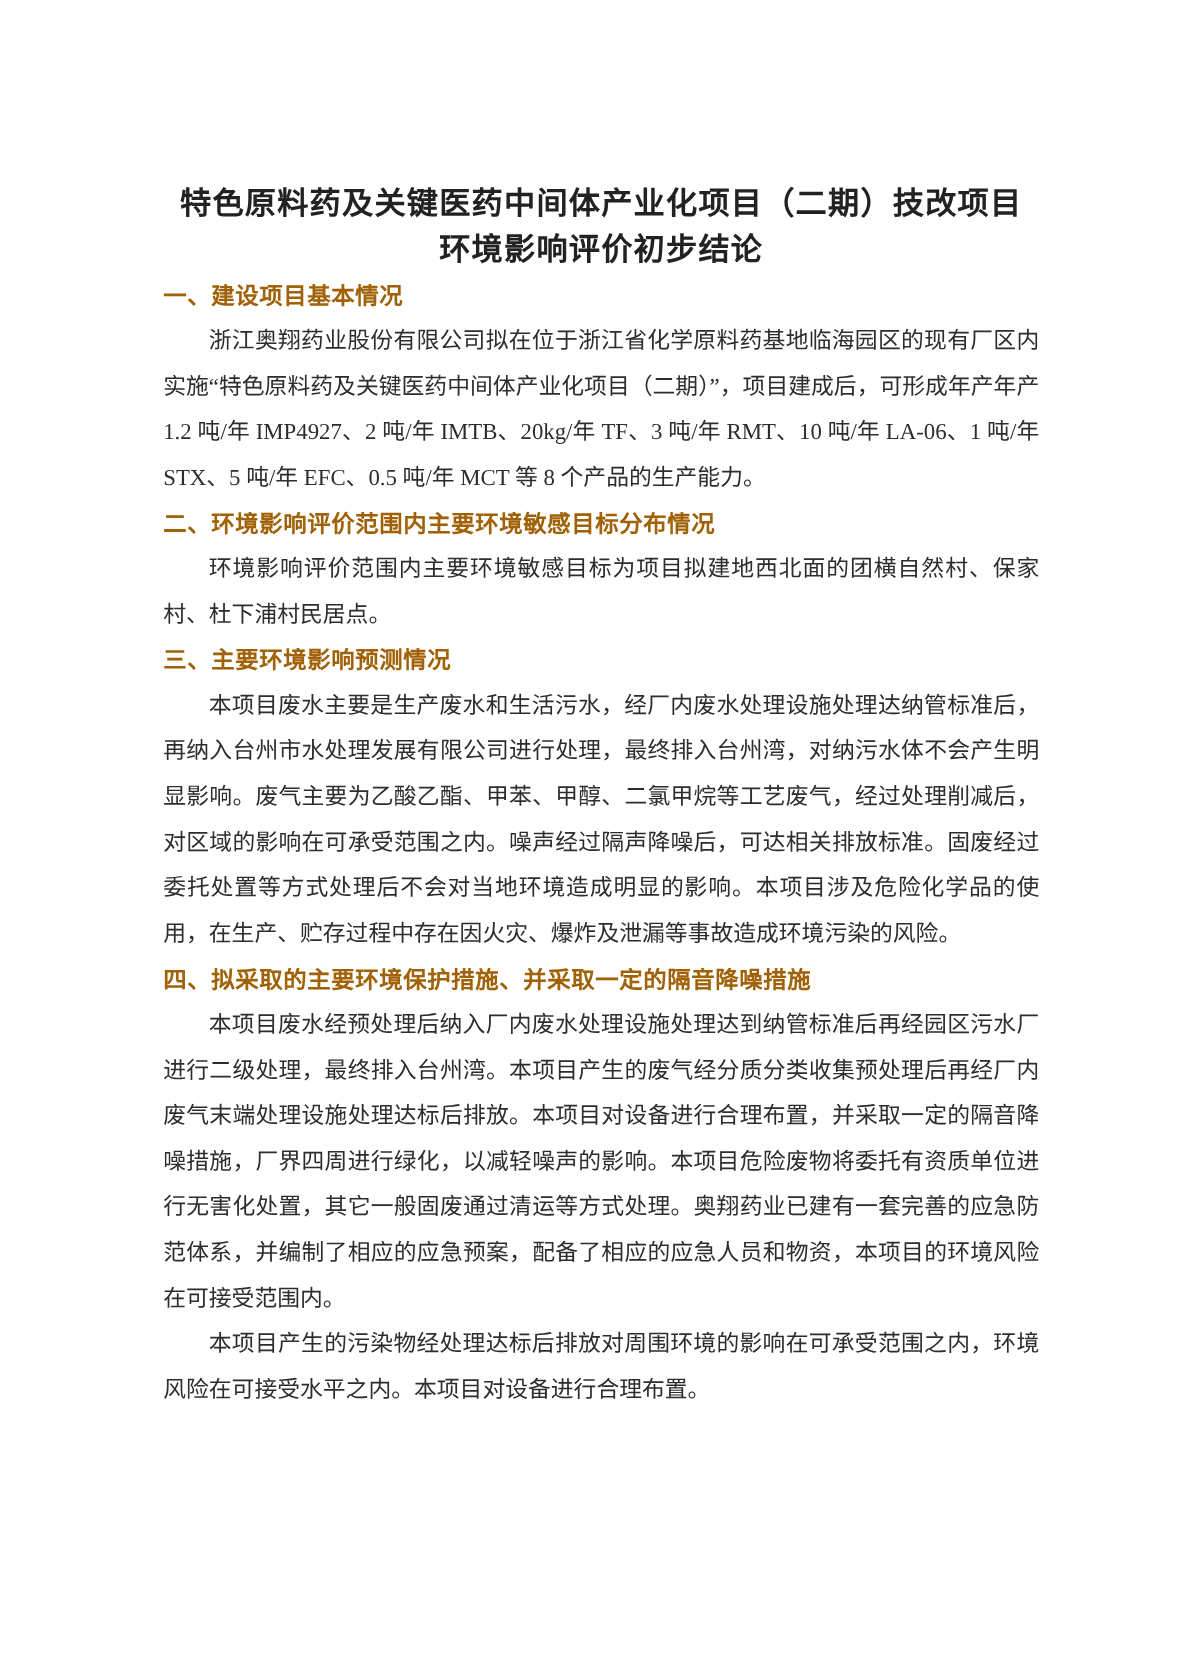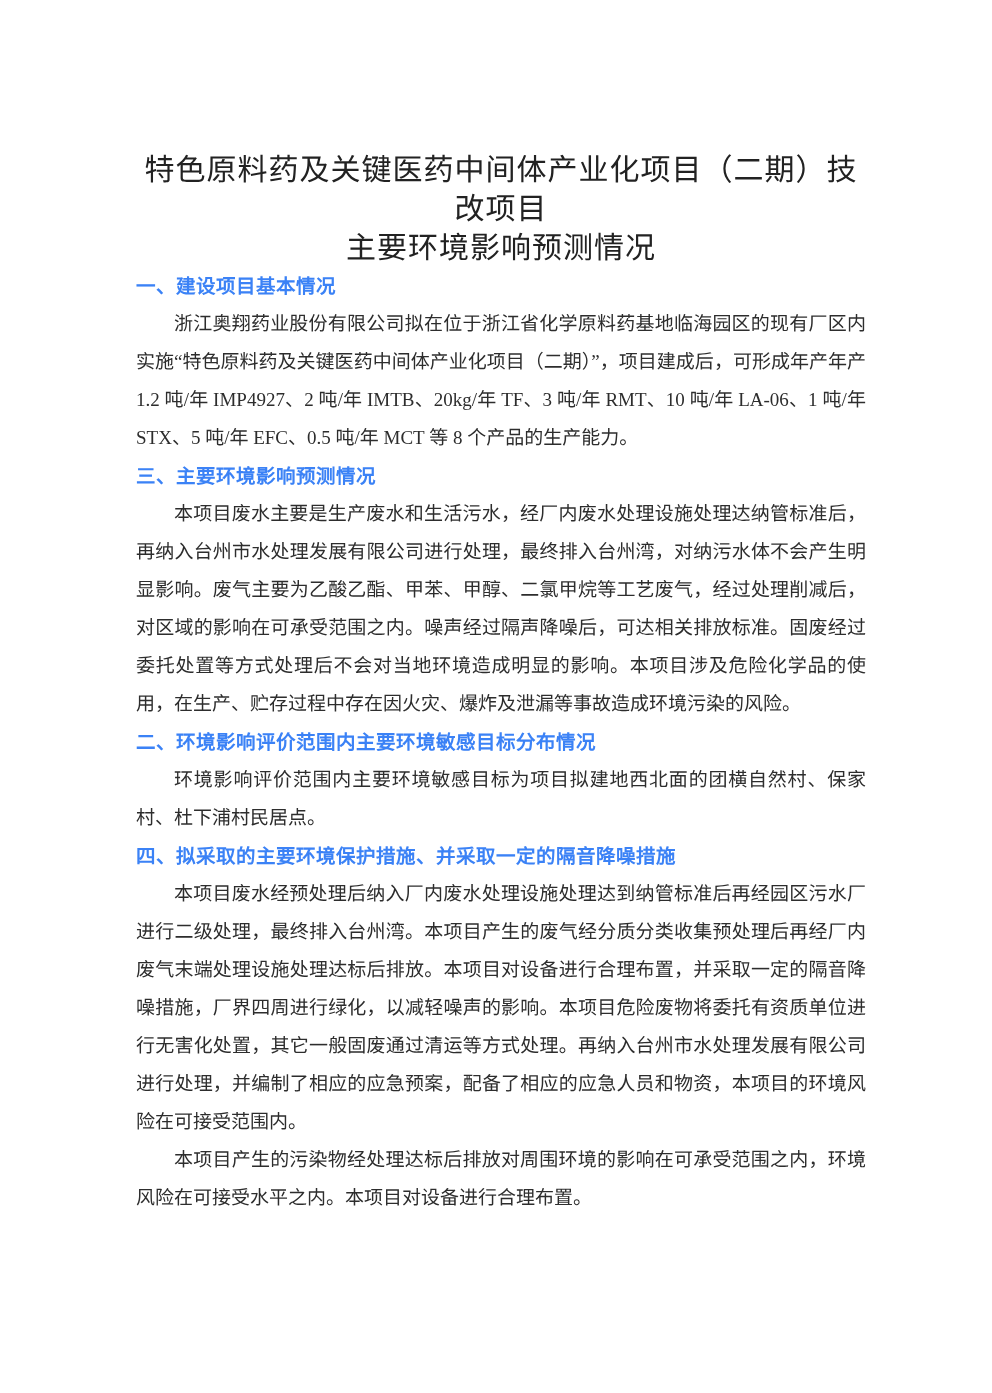--- a/index.html
+++ b/index.html
@@ -17,78 +17,78 @@
     width: 992px;
     height: 1393px;
     background: #ffffff;
     padding: 150px 126px 40px 136px;
     font-family: "Liberation Serif", "DejaVu Serif", serif;
     color: #2d2d2d;
   }
   .doc-title {
     margin: 0;
     text-align: center;
-    font-size: 30px;
+    font-size: 26px;
     line-height: 39px;
-    font-weight: 400;
+    font-weight: 700;
     letter-spacing: 1px;
     color: #222222;
   }
   .doc-title .title-line {
     display: block;
   }
   section {
     margin: 0;
   }
   .sec-heading {
     margin: 0;
     font-family: "Liberation Sans", "DejaVu Sans", sans-serif;
     font-size: 19.5px;
     line-height: 38px;
     font-weight: 700;
-    color: #3b82f6;
+    color: #a16207;
     letter-spacing: 0.5px;
   }
   .sec-para {
     margin: 0;
     font-size: 19px;
     line-height: 38px;
     text-align: justify;
     text-indent: 2em;
     color: #2d2d2d;
     word-break: break-all;
   }
 </style>
 </head>
 <body>
 
 <div class="page">
 
   <h1 class="doc-title">
     <span class="title-line">特色原料药及关键医药中间体产业化项目（二期）技改项目</span>
-    <span class="title-line">主要环境影响预测情况</span>
+    <span class="title-line">环境影响评价初步结论</span>
   </h1>
 
   <section>
     <h2 class="sec-heading">一、建设项目基本情况</h2>
     <p class="sec-para">浙江奥翔药业股份有限公司拟在位于浙江省化学原料药基地临海园区的现有厂区内实施“特色原料药及关键医药中间体产业化项目（二期）”，项目建成后，可形成年产年产 1.2 吨/年 IMP4927、2 吨/年 IMTB、20kg/年 TF、3 吨/年 RMT、10 吨/年 LA-06、1 吨/年 STX、5 吨/年 EFC、0.5 吨/年 MCT 等 8 个产品的生产能力。</p>
   </section>
 
   <section>
+    <h2 class="sec-heading">二、环境影响评价范围内主要环境敏感目标分布情况</h2>
+    <p class="sec-para">环境影响评价范围内主要环境敏感目标为项目拟建地西北面的团横自然村、保家村、杜下浦村民居点。</p>
+  </section>
+
+  <section>
     <h2 class="sec-heading">三、主要环境影响预测情况</h2>
     <p class="sec-para">本项目废水主要是生产废水和生活污水，经厂内废水处理设施处理达纳管标准后，再纳入台州市水处理发展有限公司进行处理，最终排入台州湾，对纳污水体不会产生明显影响。废气主要为乙酸乙酯、甲苯、甲醇、二氯甲烷等工艺废气，经过处理削减后，对区域的影响在可承受范围之内。噪声经过隔声降噪后，可达相关排放标准。固废经过委托处置等方式处理后不会对当地环境造成明显的影响。本项目涉及危险化学品的使用，在生产、贮存过程中存在因火灾、爆炸及泄漏等事故造成环境污染的风险。</p>
   </section>
 
   <section>
-    <h2 class="sec-heading">二、环境影响评价范围内主要环境敏感目标分布情况</h2>
-    <p class="sec-para">环境影响评价范围内主要环境敏感目标为项目拟建地西北面的团横自然村、保家村、杜下浦村民居点。</p>
-  </section>
-
-  <section>
     <h2 class="sec-heading">四、拟采取的主要环境保护措施、并采取一定的隔音降噪措施</h2>
-    <p class="sec-para">本项目废水经预处理后纳入厂内废水处理设施处理达到纳管标准后再经园区污水厂进行二级处理，最终排入台州湾。本项目产生的废气经分质分类收集预处理后再经厂内废气末端处理设施处理达标后排放。本项目对设备进行合理布置，并采取一定的隔音降噪措施，厂界四周进行绿化，以减轻噪声的影响。本项目危险废物将委托有资质单位进行无害化处置，其它一般固废通过清运等方式处理。再纳入台州市水处理发展有限公司进行处理，并编制了相应的应急预案，配备了相应的应急人员和物资，本项目的环境风险在可接受范围内。</p>
+    <p class="sec-para">本项目废水经预处理后纳入厂内废水处理设施处理达到纳管标准后再经园区污水厂进行二级处理，最终排入台州湾。本项目产生的废气经分质分类收集预处理后再经厂内废气末端处理设施处理达标后排放。本项目对设备进行合理布置，并采取一定的隔音降噪措施，厂界四周进行绿化，以减轻噪声的影响。本项目危险废物将委托有资质单位进行无害化处置，其它一般固废通过清运等方式处理。奥翔药业已建有一套完善的应急防范体系，并编制了相应的应急预案，配备了相应的应急人员和物资，本项目的环境风险在可接受范围内。</p>
   </section>
 
   <section>
     <p class="sec-para">本项目产生的污染物经处理达标后排放对周围环境的影响在可承受范围之内，环境风险在可接受水平之内。本项目对设备进行合理布置。</p>
   </section>
 
 </div>
 
 </body></html>

